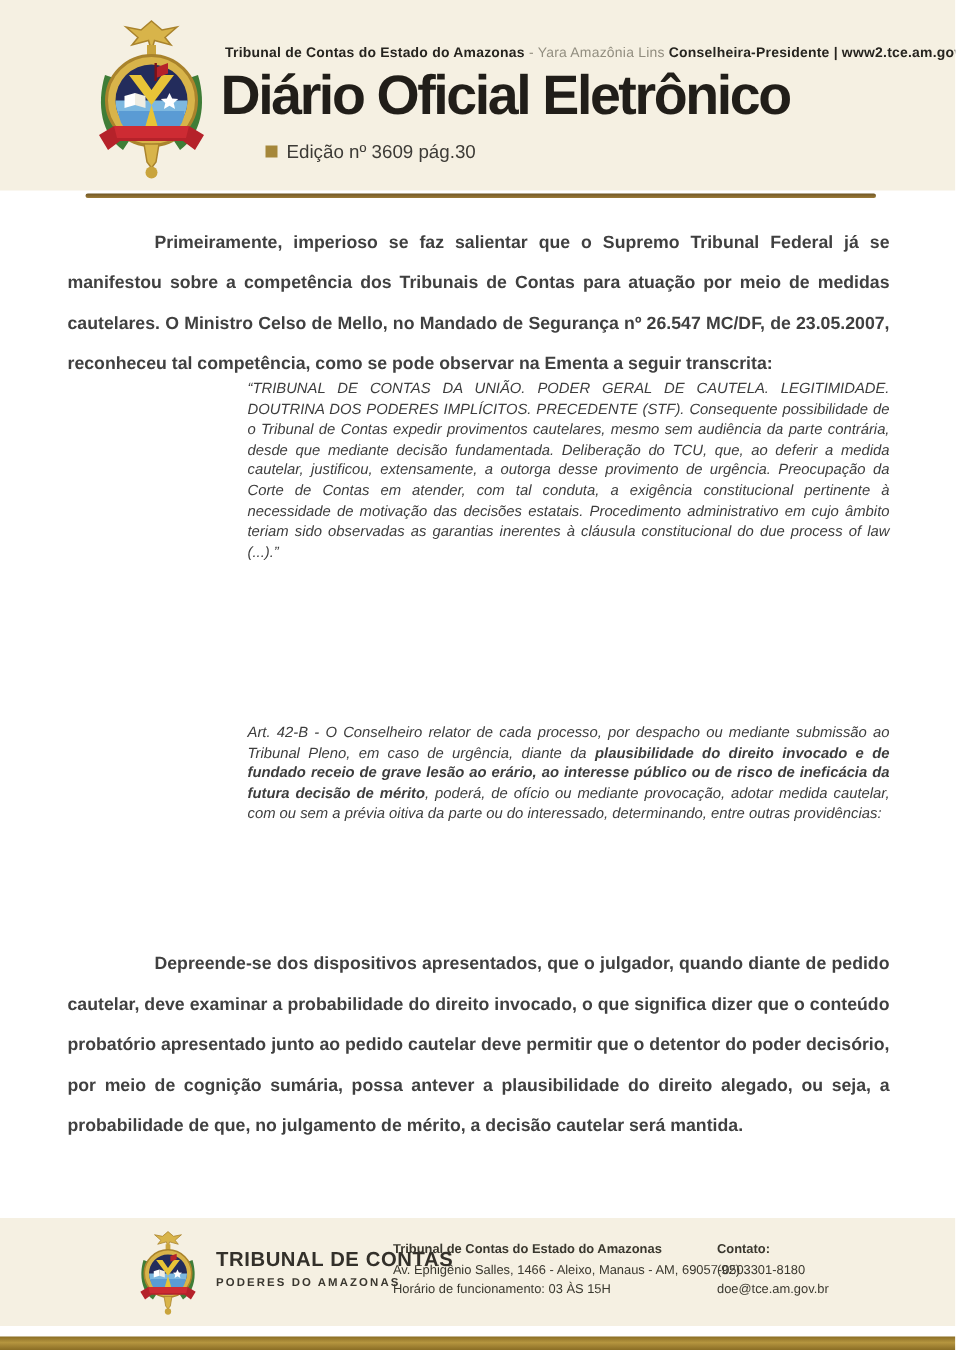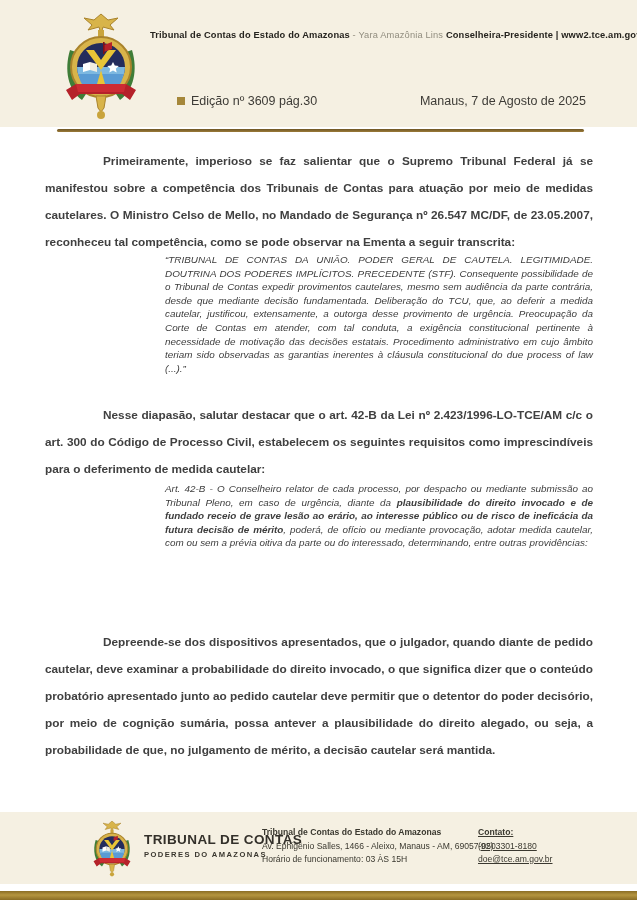--- a/index.html
+++ b/index.html
@@ -31,21 +31,21 @@
   #p3 { top:629px; }
 
   
   .footer { position:absolute; left:0; top:812px; width:637px; height:72px; background:#f5f0e2; }
   .footer-logo-wrap { position:absolute; left:88px; top:8px; width:48px; height:58px; }
   .footer-org { position:absolute; left:144px; top:20px; color:#33302a; }
   .footer-org-name { font-size:13.5px; font-weight:bold; letter-spacing:0.4px; white-space:nowrap; }
   .footer-org-sub { font-size:7.6px; font-weight:bold; letter-spacing:1.4px; margin-top:3px; color:#3a372f; }
   .footer-address { position:absolute; left:262px; top:14px; font-size:8.6px; line-height:13.5px; color:#3a382f; }
   .footer-address .b, .footer-contact .b { font-weight:bold; }
-  .footer-contact { position:absolute; left:478px; top:14px; font-size:8.6px; line-height:13.5px; color:#3a382f;text-decoration:underline; }
+  .footer-contact { position:absolute; left:478px; top:14px; font-size:8.6px; line-height:13.5px; color:#3a382f; }
   .bottom-bar { position:absolute; left:0; top:891px; width:637px; height:9px; background:linear-gradient(180deg,#8a6d25 0%, #b5953f 45%, #8a6d25 100%); }
 </style>
 </head>
 <body>
 
 <div class="page">
 
   <div class="header">
 
     <div class="logo-wrap">
@@ -77,37 +77,36 @@
         <path d="M10 78 L20 72 L70 72 L80 78 L74 88 L66 82 L24 82 L16 88 Z" fill="#b5222a"></path>
         <path d="M20 72 L70 72 L68 80 L22 80 Z" fill="#cd2b33"></path>
 
         <path d="M40 84 L50 84 L48 96 L45 100 L42 96 Z" fill="#d8b44a" stroke="#a9832c" stroke-width="1"></path>
         <circle cx="45" cy="103" r="4" fill="#c9a43c"></circle>
       </svg>
     </div>
 
     <div class="header-topline"><span class="b">Tribunal de Contas do Estado do Amazonas</span><span class="muted"> - </span><span class="muted">Yara Amazônia Lins </span><span class="b">Conselheira-Presidente | www2.tce.am.gov.br</span></div>
 
+    <div class="header-title">Diário Oficial Eletrônico</div>
 
     <div class="header-meta">
       <span class="edition">
         <span class="edition-bullet"></span>
         <span>Edição nº 3609 pág.30</span>
       </span>
-      <span>Manaus, 7 de Agosto de 2025</span>
     </div>
   </div>
 
   <div class="header-rule"></div>
 
   <p class="para" id="p1">Primeiramente, imperioso se faz salientar que o Supremo Tribunal Federal já se manifestou sobre a competência dos Tribunais de Contas para atuação por meio de medidas cautelares. O Ministro Celso de Mello, no Mandado de Segurança nº 26.547 MC/DF, de 23.05.2007, reconheceu tal competência, como se pode observar na Ementa a seguir transcrita:</p>
 
   <p class="quote" id="q1">“TRIBUNAL DE CONTAS DA UNIÃO. PODER GERAL DE CAUTELA. LEGITIMIDADE. DOUTRINA DOS PODERES IMPLÍCITOS. PRECEDENTE (STF). Consequente possibilidade de o Tribunal de Contas expedir provimentos cautelares, mesmo sem audiência da parte contrária, desde que mediante decisão fundamentada. Deliberação do TCU, que, ao deferir a medida cautelar, justificou, extensamente, a outorga desse provimento de urgência. Preocupação da Corte de Contas em atender, com tal conduta, a exigência constitucional pertinente à necessidade de motivação das decisões estatais. Procedimento administrativo em cujo âmbito teriam sido observadas as garantias inerentes à cláusula constitucional do due process of law (...).”</p>
 
-  <p class="para" id="p2">Nesse diapasão, salutar destacar que o art. 42-B da Lei nº 2.423/1996-LO-TCE/AM c/c o art. 300 do Código de Processo Civil, estabelecem os seguintes requisitos como imprescindíveis para o deferimento de medida cautelar:</p>
 
   <p class="quote" id="q2"><span>Art. 42-B - O Conselheiro relator de cada processo, por despacho ou mediante submissão ao Tribunal Pleno, em caso de urgência, diante da </span><span class="b">plausibilidade do direito invocado e de fundado receio de grave lesão ao erário, ao interesse público ou de risco de ineficácia da futura decisão de mérito</span><span>, poderá, de ofício ou mediante provocação, adotar medida cautelar, com ou sem a prévia oitiva da parte ou do interessado, determinando, entre outras providências:</span></p>
 
 
   <p class="para" id="p3">Depreende-se dos dispositivos apresentados, que o julgador, quando diante de pedido cautelar, deve examinar a probabilidade do direito invocado, o que significa dizer que o conteúdo probatório apresentado junto ao pedido cautelar deve permitir que o detentor do poder decisório, por meio de cognição sumária, possa antever a plausibilidade do direito alegado, ou seja, a probabilidade de que, no julgamento de mérito, a decisão cautelar será mantida.</p>
 
   <div class="footer">
     <div class="footer-logo-wrap">
       <svg viewBox="0 0 90 110" width="48" height="58" aria-hidden="true">
         <path d="M14 38 C8 58 12 78 26 88 L30 82 C18 72 15 56 20 40 Z" fill="#3f7d37"></path>

